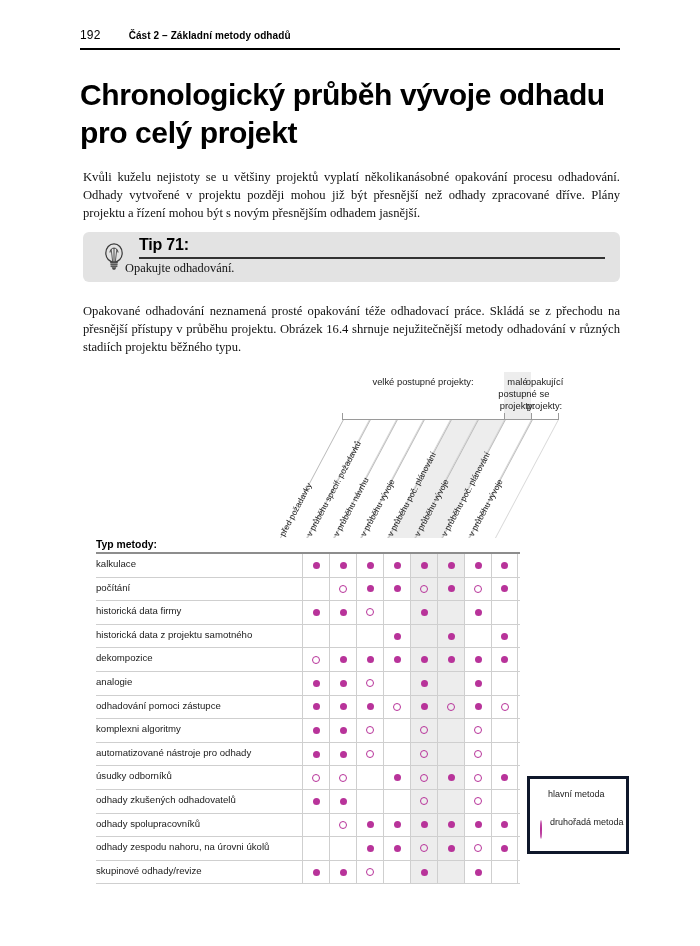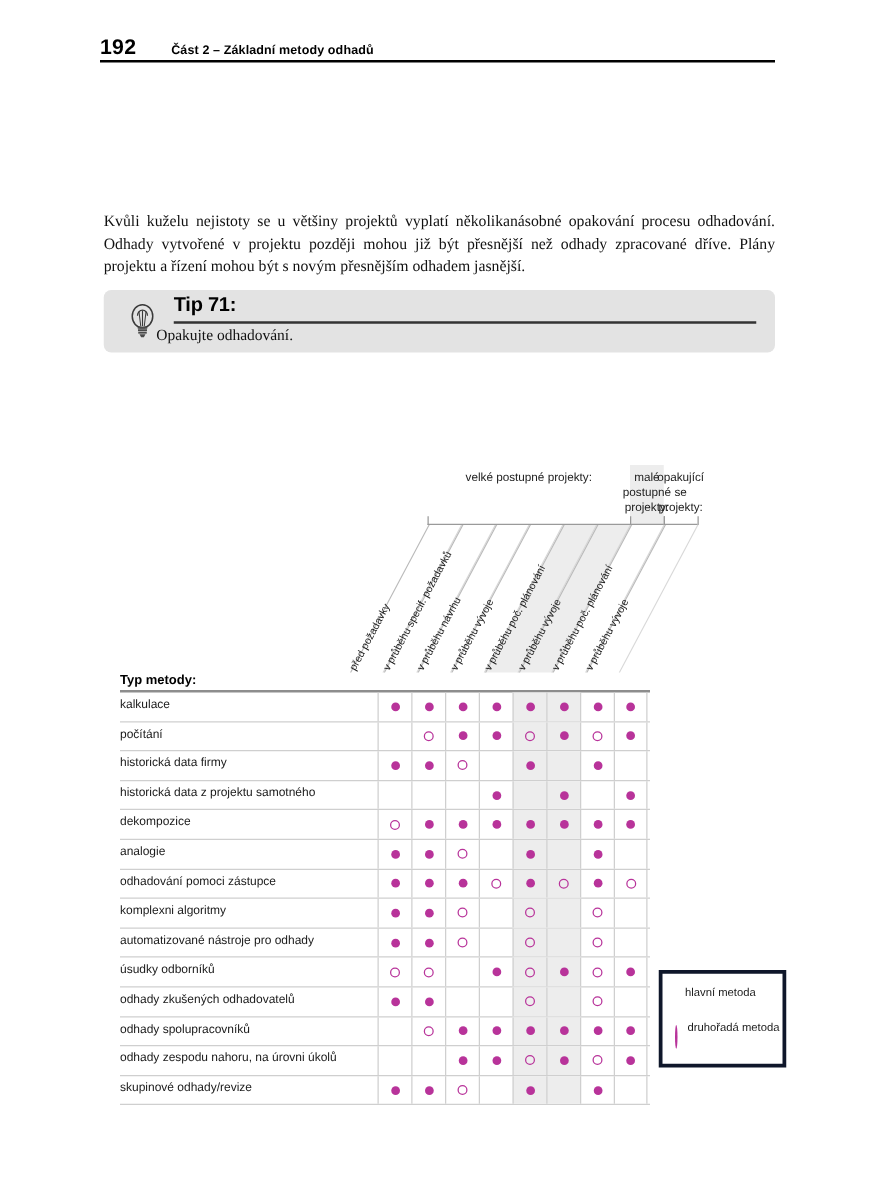--- a/index.html
+++ b/index.html
@@ -10,21 +10,21 @@
     position:relative;
     overflow:hidden;
   }
   .page{position:relative;width:700px;height:946px;}
 
   
   .runhead{
     position:absolute;left:80px;top:28px;width:540px;
     display:flex;align-items:baseline;
   }
-  .runhead .pgnum{font-size:17px;font-weight:bold;letter-spacing:.2px;}
+  .runhead .pgnum{font-size:12px;font-weight:normal;letter-spacing:.2px;}
   .runhead .rtitle{font-size:10px;font-weight:bold;margin-left:28px;letter-spacing:.1px;}
   .runrule{position:absolute;left:80px;top:48px;width:540px;height:2.2px;background:#000;}
 
   
   .title{
     position:absolute;left:80px;top:76px;width:545px;
     font-size:30px;font-weight:bold;line-height:1.28;
     letter-spacing:-0.4px;
   }
 
@@ -124,40 +124,42 @@
 <body>
 
 <div class="page">
 
   <div class="runhead">
     <span class="pgnum">192</span>
     <span class="rtitle">Část 2 – Základní metody odhadů</span>
   </div>
   <div class="runrule"></div>
 
+  <div class="title">Chronologický průběh vývoje odhadu pro celý projekt</div>
 
   <div class="bodytext para1">Kvůli kuželu nejistoty se u většiny projektů vyplatí několikanásobné opakování procesu odhadování. Odhady vytvořené v projektu později mohou již být přesnější než odhady zpracované dříve. Plány projektu a řízení mohou být s novým přesnějším odhadem jasnější.</div>
 
   <div class="tipbox">
     <svg class="bulb" viewBox="0 0 34 34">
       <ellipse cx="17" cy="13" rx="8.2" ry="9.2" fill="none" stroke="#3a3a3a" stroke-width="1.2"></ellipse>
       <path d="M13 12.5c0-2.5 1.8-4.4 4-4.4s4 1.9 4 4.4" fill="none" stroke="#3a3a3a" stroke-width="1"></path>
       <line x1="17" y1="8.3" x2="17" y2="21" stroke="#3a3a3a" stroke-width="0.9"></line>
       <line x1="14.2" y1="9.4" x2="15.6" y2="21" stroke="#3a3a3a" stroke-width="0.8"></line>
       <line x1="19.8" y1="9.4" x2="18.4" y2="21" stroke="#3a3a3a" stroke-width="0.8"></line>
       <rect x="13.2" y="21.4" width="7.6" height="1.6" fill="#4a4a4a"></rect>
       <rect x="13.4" y="23.4" width="7.2" height="1.5" fill="#4a4a4a"></rect>
       <rect x="13.6" y="25.4" width="6.8" height="1.5" fill="#4a4a4a"></rect>
       <path d="M14.6 27.3h4.8l-1.3 2.4h-2.2z" fill="#4a4a4a"></path>
     </svg>
     <div class="tiphead">Tip 71:</div>
     <div class="tiprule"></div>
     <div class="tiptext">Opakujte odhadování.</div>
   </div>
 
+  <div class="bodytext para2">Opakované odhadování neznamená prosté opakování téže odhadovací práce. Skládá se z přechodu na přesnější přístupy v průběhu projektu. Obrázek 16.4 shrnuje nejužitečnější metody odhadování v různých stadiích projektu běžného typu.</div>
 
   <div class="figure">
 
     <div id="group-layer">
         <div class="grouphdr" style="left: 332px; top: 4px; width: 182px;">velké postupné projekty:</div>
         <div class="grp-rule" style="left: 342px; top: 47px; width: 162px;"></div>
         <div class="grp-tick" style="left: 342px; top: 41px; height: 7px;"></div>
         <div class="grp-tick" style="left: 504px; top: 41px; height: 7px;"></div>
         <div class="grp-shade" style="left: 504px; top: 0px; width: 27px; height: 48px;"></div>
         <div class="grouphdr" style="left: 494px; top: 4px; width: 47px;">malé postupné projekty:</div>

